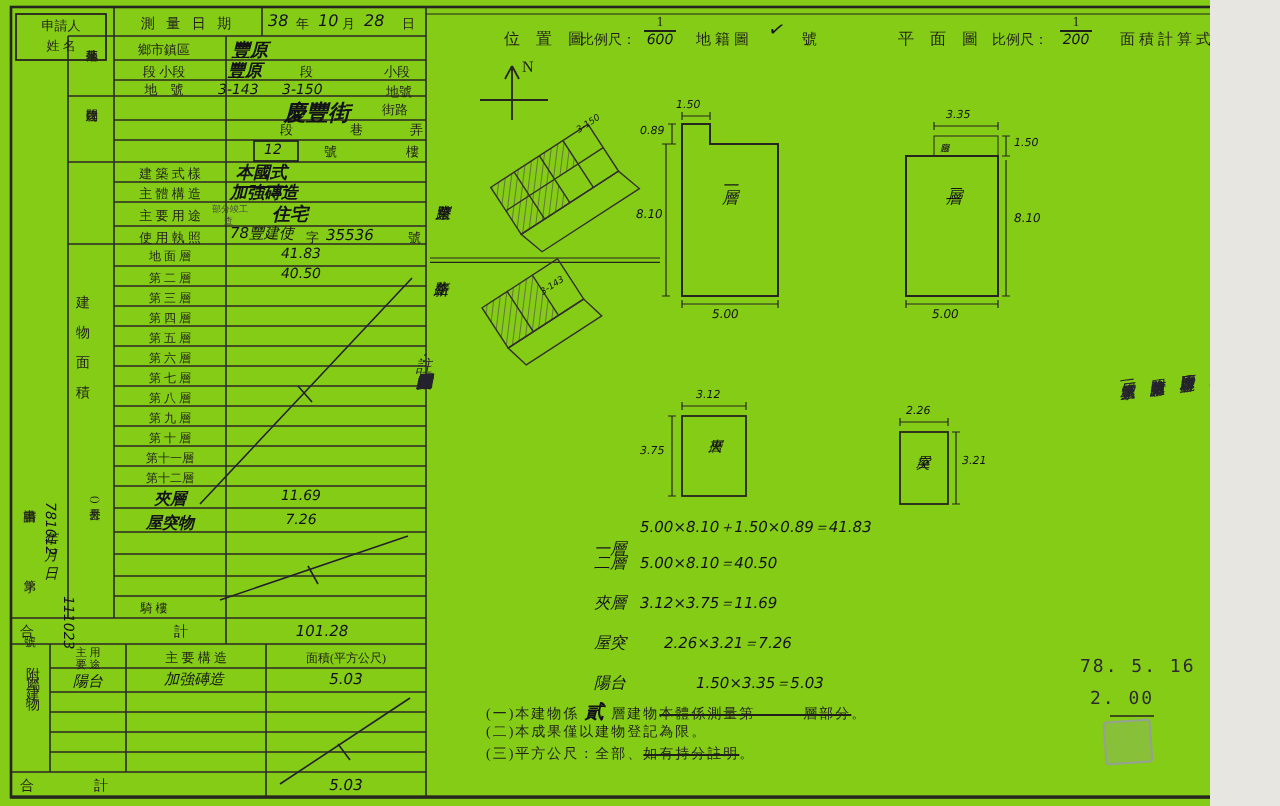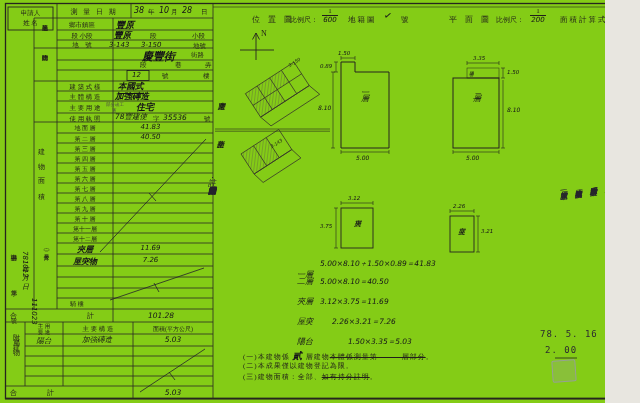--- a/index.html
+++ b/index.html
@@ -247,21 +247,21 @@
 <div class="t hw" style="left:297px;top:336px;font-size:8px;">陽台</div>
 <div class="t hw" style="left:320px;top:337px;font-size:7.5px;margin-left:28px;">1.50×3.35＝5.03</div>
 
 <div class="t" style="left:243px;top:350px;font-size:7px;letter-spacing:1px;">
   <span>(一)本建物係</span>
   <span class="hw b" style="font-size:9.5px;">貳</span>
   <span>層建物</span><span class="strike">本體係測量第　　　層部分</span><span>。</span>
 </div>
 <div class="t" style="left:243px;top:361px;font-size:7px;letter-spacing:1px;">(二)本成果僅以建物登記為限。</div>
 <div class="t" style="left:243px;top:372px;font-size:7px;letter-spacing:1px;">
-  <span>(三)建物面積：全部、</span><span class="strike">如有持分註明</span><span>。</span>
+  <span>(三)平方公尺：全部、</span><span class="strike">如有持分註明</span><span>。</span>
 </div>
 
 <div class="t" style="left:540px;top:329px;font-size:9px;font-family:'DejaVu Sans Mono','Liberation Mono',monospace;letter-spacing:1px;color:#2c2a30;">78. 5. 16</div>
 <div class="t" style="left:545px;top:345px;font-size:9px;font-family:'DejaVu Sans Mono','Liberation Mono',monospace;letter-spacing:1px;color:#2c2a30;">2. 00</div>
 <div class="seal" style="left:552px;top:360px;width:22px;height:20px;"></div>
 
 <div class="t hw v" style="left:208px;top:172px;height:200px;font-size:8px;transform:rotate(-2deg);color:#26242e;">註：本建物位置圖係由地籍圖描繪申請分割測量</div>
 <div class="t hw v" style="left:556px;top:182px;width:84px;height:170px;font-size:7.5px;line-height:15px;transform:rotate(-7deg);color:#26242e;">
   <span style="display:block;">原已申繳三二〇五六建物門牌增編豐原郡</span>
   <span style="display:block;">動產部實物科動產權五部</span>

